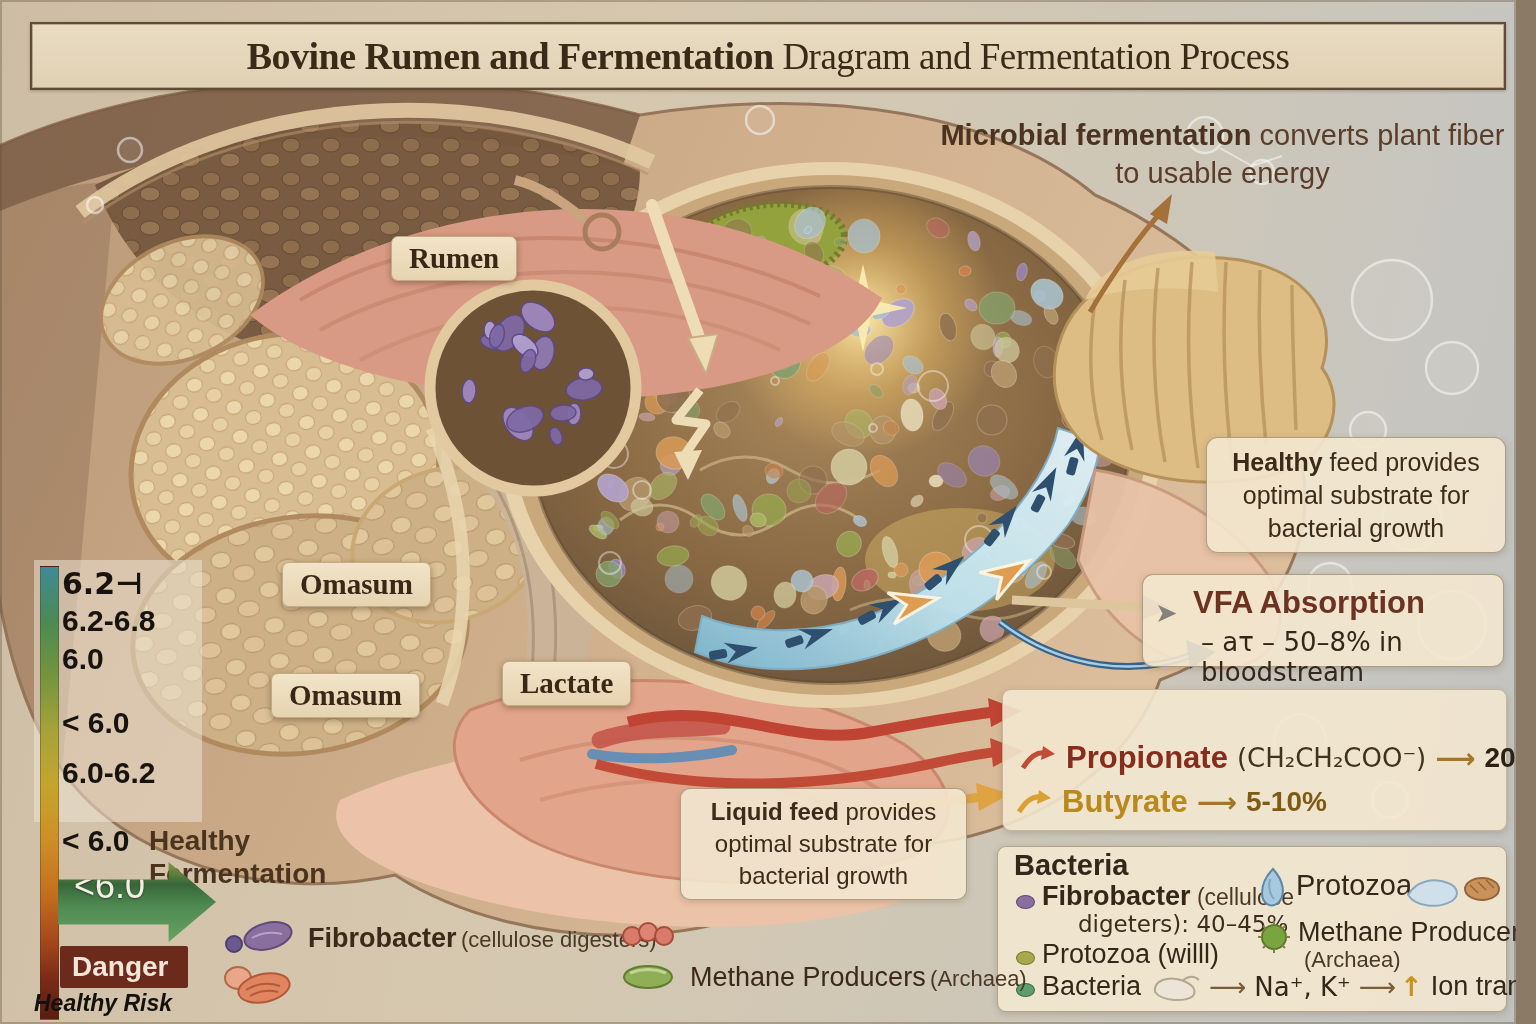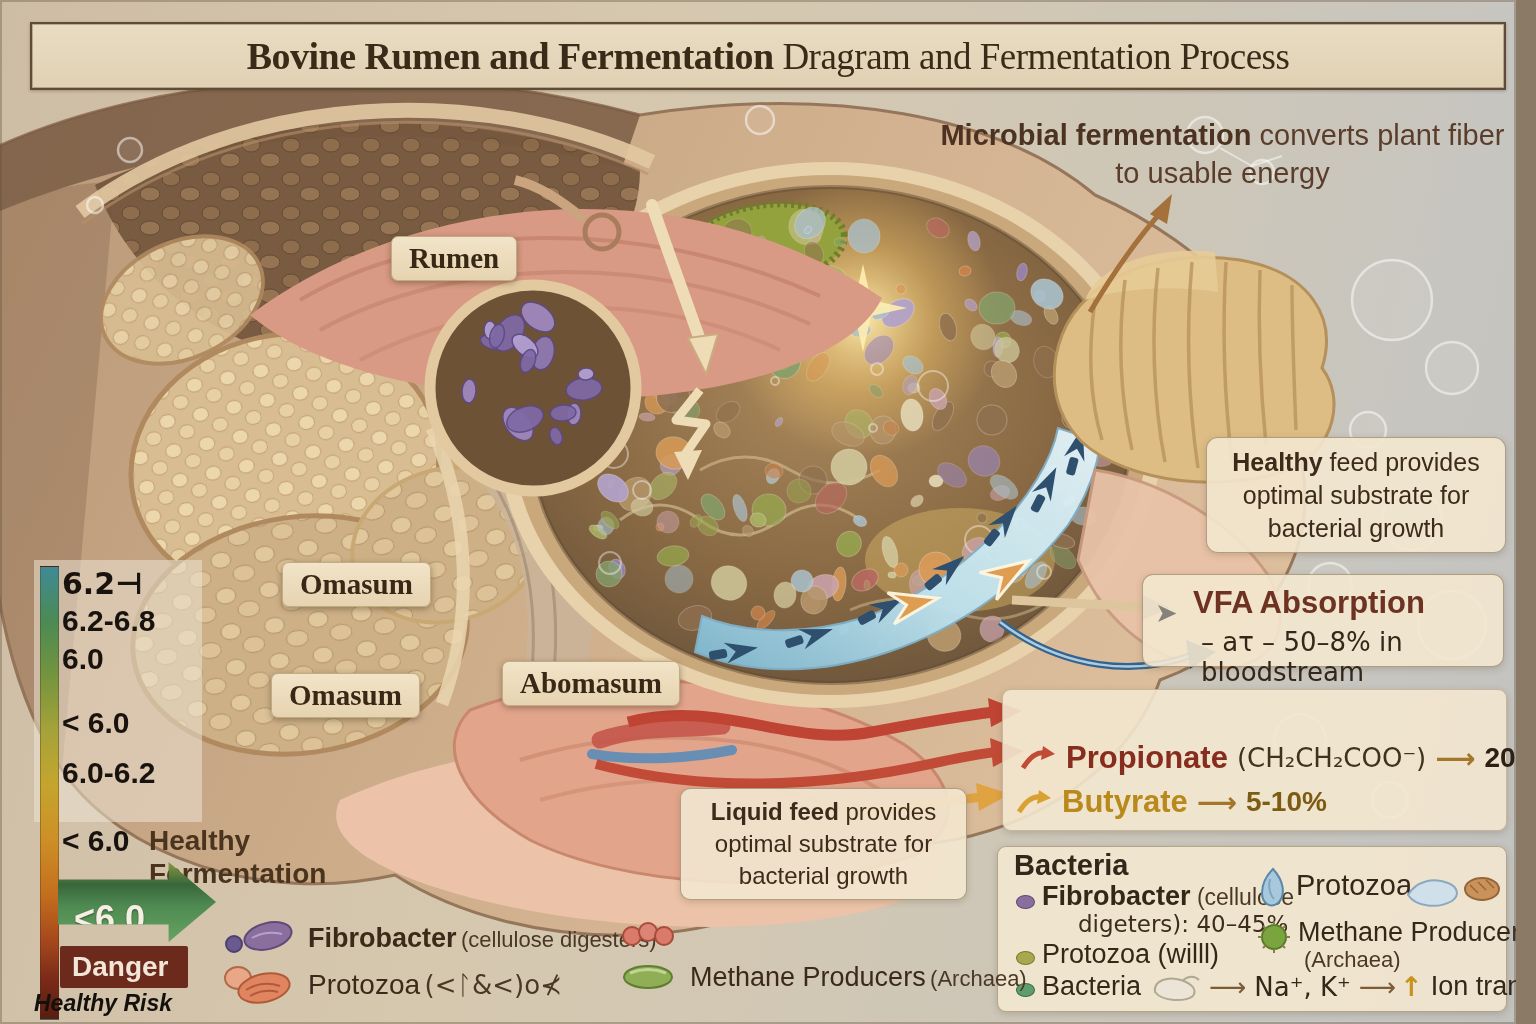--- a/index.html
+++ b/index.html
@@ -48,21 +48,21 @@
   .bullet{display:inline-block;width:17px;height:12px;border-radius:50%;}
 
   .ph-backdrop{position:absolute;left:34px;top:560px;width:168px;height:262px;background:rgba(236,228,211,.55);}
   .ph-bar{position:absolute;left:40px;top:566px;width:17px;height:452px;border:1px solid rgba(70,50,30,.35);
     background:linear-gradient(180deg,#3f8a96 0%,#4c8a54 12%,#74943e 24%,#a5a23a 36%,#c4a52e 48%,#cd9026 60%,#c4701f 72%,#a84a1c 82%,#7c2b18 91%,#591d11 100%);}
   .ph-tick{position:absolute;left:62px;font-weight:bold;font-size:30px;color:#18130e;white-space:nowrap;}
   .healthy{position:absolute;left:149px;top:824px;font-weight:bold;font-size:28px;line-height:33px;color:#4a341d;}
   .green-arrow{position:absolute;left:58px;top:862px;width:158px;height:80px;
     background:linear-gradient(180deg,#8a9a40 0%,#38663a 28%,#4f8a52 55%,#67a462 100%);
     clip-path:polygon(0 22%,70% 22%,70% 0,100% 50%,70% 100%,70% 78%,0 78%);}
-  .green-arrow span{position:absolute;left:16px;top:36px;font-weight:bold;font-size:36px;color:#f4efe2;text-shadow:0 1px 2px rgba(0,0,0,.45);}
+  .green-arrow span{position:absolute;left:16px;top:3px;font-weight:normal;font-size:36px;color:#f4efe2;text-shadow:0 1px 2px rgba(0,0,0,.45);}
   .danger{position:absolute;left:60px;top:946px;width:128px;height:42px;background:#6b2a1c;color:#f2e6d8;
     font-weight:bold;font-size:28px;line-height:42px;padding-left:12px;box-sizing:border-box;border-radius:2px;}
   .risk{position:absolute;left:34px;top:990px;font-style:italic;font-weight:bold;font-size:23px;color:#14100c;}
 
   .lrow{position:absolute;display:flex;align-items:center;gap:12px;white-space:nowrap;}
   .lname{font-weight:bold;font-size:27px;color:#3b2a19;}
   .lname.normal{font-weight:normal;}
   .ldetail{font-size:22px;color:#4a3826;}
 </style>
 </head>
@@ -498,21 +498,21 @@
   </div>
 
   <div class="annotation">
     <div><b>Microbial </b><b>fermentation</b><span> converts plant fiber</span></div>
     <div>to usable energy</div>
   </div>
 
   <div class="alabel" style="left:391px;top:236px;">Rumen</div>
   <div class="alabel" style="left:282px;top:562px;">Omasum</div>
   <div class="alabel" style="left:271px;top:673px;">Omasum</div>
-  <div class="alabel" style="left:502px;top:661px;">Abomasum</div>
+  <div class="alabel" style="left:502px;top:661px;">Lactate</div>
 
   <div class="ibox liquid-right center-text">
     <div><b>Healthy</b><span> feed provides</span></div>
     <div>optimal substrate for</div>
     <div>bacterial growth</div>
   </div>
 
   <div class="ibox vfa-abs">
     <span class="ptr uni">➤</span>
     <span class="vt">VFA Absorption</span>
@@ -612,21 +612,20 @@
         <path d="M30,22 q14,-8 30,-4" stroke="#b5a2c9" stroke-width="2" fill="none"></path>
       </svg>
     <span><span class="lname">Fibrobacter</span> <span class="ldetail">(cellulose digesters)</span></span>
   </div>
   <div class="lrow" style="left:222px;top:960px;">
     <svg width="74" height="50">
         <ellipse cx="16" cy="18" rx="13" ry="11" fill="#e8a888" stroke="#b06a48" stroke-width="2"></ellipse>
         <ellipse cx="42" cy="28" rx="26" ry="14" fill="#e0855f" stroke="#b05a3a" stroke-width="2" transform="rotate(-12 42 28)"></ellipse>
         <path d="M24,30 q16,-10 34,-4 M28,36 q14,-8 28,-4" stroke="#b05a3a" stroke-width="2" fill="none"></path>
       </svg>
-    <span><span class="lname normal" style="font-size:28px;">Protozoa</span> <span class="ldetail uni" style="font-size:26px;">(&lt;ᛚ&amp;&lt;)o⊀</span></span>
   </div>
   <div class="lrow" style="left:620px;top:918px;">
     <svg width="58" height="34">
         <circle cx="12" cy="18" r="9" fill="#d97a6a" stroke="#a84a3c" stroke-width="2"></circle>
         <circle cx="28" cy="14" r="9" fill="#dd8574" stroke="#a84a3c" stroke-width="2"></circle>
         <circle cx="44" cy="18" r="9" fill="#d97a6a" stroke="#a84a3c" stroke-width="2"></circle>
       </svg>
   </div>
   <div class="lrow" style="left:620px;top:960px;">
     <svg width="58" height="34">

